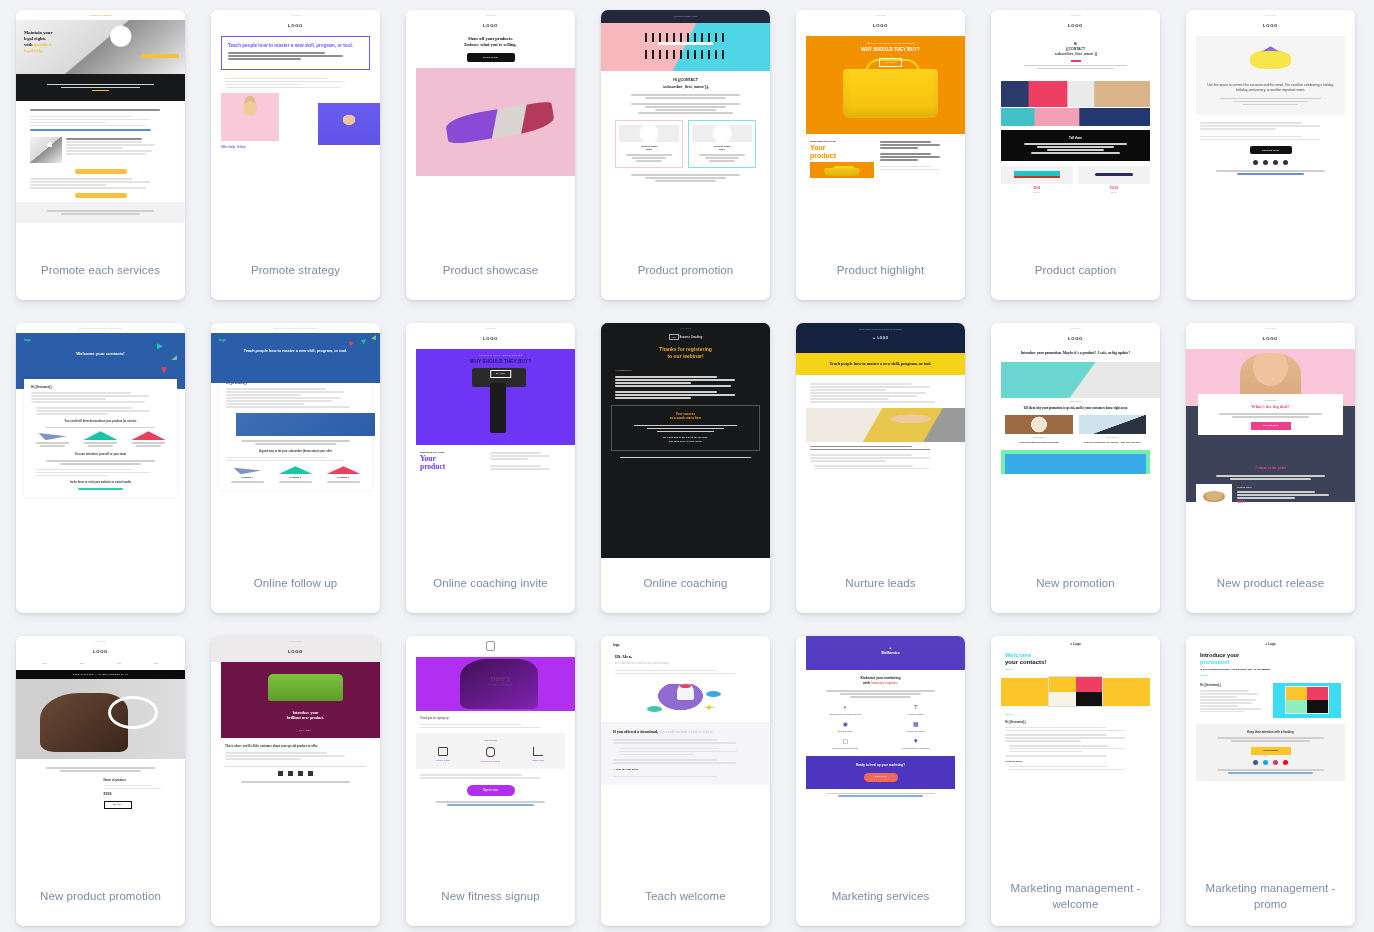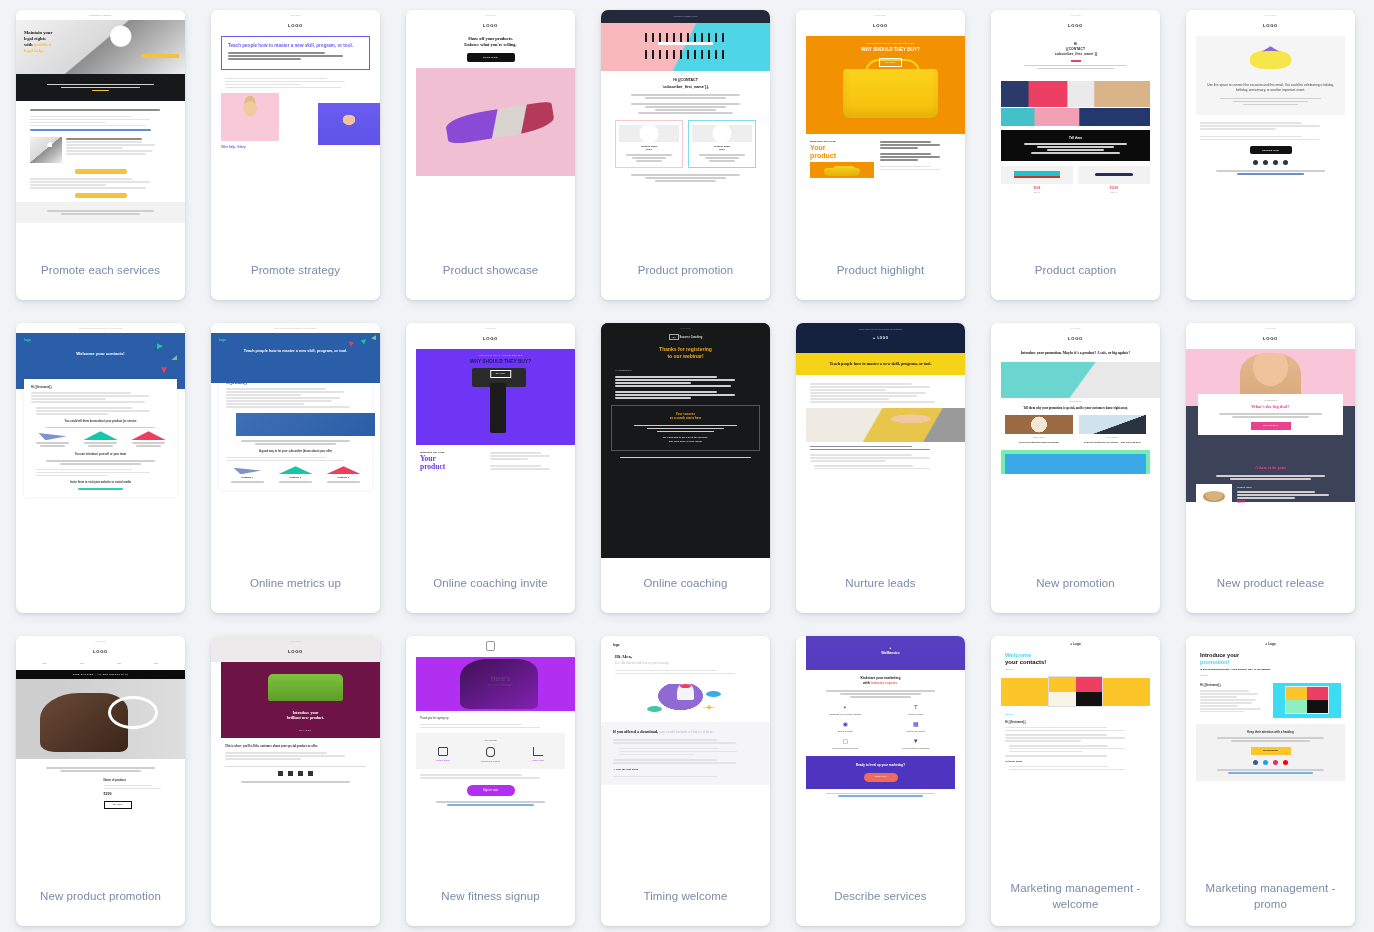--- a/index.html
+++ b/index.html
@@ -533,21 +533,21 @@
                   <div style="font-size:2.4px;font-weight:bold;margin-top:2px">Example 3</div>
                   <div style="margin-top:1px">
                     <div class="tline c" style="width:78%"></div>
                   </div>
                 </div>
         </div>
       </div>
     </div>
         </div>
       </div>
-      <div class="card-label">Online metrics up</div>
+      <div class="card-label">Online follow up</div>
     </div>
     <div class="card">
       <div class="thumb-wrap">
         <div class="thumb">
     <div class="em">
       <div class="pre">View online</div>
             <div class="logo">LOGO</div>
       <div class="imgbox ph-camera" style="height:96px;margin:0 10px;position:relative">
         <div style="position:absolute;left:0;right:0;top:5px;text-align:center;font-size:2.1px;color:#d8c8ff;letter-spacing:.3px">HIGHLIGHT WHAT YOU'RE SELLING</div>
         <div style="position:absolute;left:0;right:0;top:9px;text-align:center;font-size:4.8px;color:#1b1b5e;font-weight:bold">WHY SHOULD THEY BUY?</div>
@@ -877,21 +877,21 @@
                 <div class="tline lt" style="width:85%"></div>
               </div>
         <div style="margin-top:4px;font-size:2.4px;font-weight:bold">→ Take the next steps</div>
         <div style="margin-top:4px">
                 <div class="tline lt" style="width:72%"></div>
               </div>
       </div>
     </div>
         </div>
       </div>
-      <div class="card-label">Timing welcome</div>
+      <div class="card-label">Teach welcome</div>
     </div>
     <div class="card">
       <div class="thumb-wrap">
         <div class="thumb">
     <div class="em">
       <div class="imgbox ph-marketingtop" style="height:34px;margin:0 10px;position:relative;opacity:.95">
         <div style="position:absolute;left:0;right:0;top:11px;text-align:center;color:#fff;font-size:2.4px">■</div>
         <div style="position:absolute;left:0;right:0;top:15px;text-align:center;color:#fff;font-size:3.4px;font-weight:bold">BizMaestro</div>
       </div>
       <div class="pad" style="padding-top:6px;text-align:center">
@@ -938,21 +938,21 @@
         <div style="color:#fff;font-size:3px;font-weight:bold">Ready to level up your marketing?</div>
         <div style="background:#ef6a5a;color:#fff;border-radius:8px;font-size:2.4px;padding:2.6px 0;width:34px;margin:5px auto 0">Book a call</div>
       </div>
       <div class="pad" style="margin-top:4px">
               <div class="tline c" style="width:78%"></div>
               <div class="tline c" style="width:60%;background:#7fb0e0"></div>
             </div>
     </div>
         </div>
       </div>
-      <div class="card-label">Describe services</div>
+      <div class="card-label">Marketing services</div>
     </div>
     <div class="card">
       <div class="thumb-wrap">
         <div class="thumb">
     <div class="em">
       <div style="text-align:center;padding:6px 0 5px;font-size:3.2px;font-weight:bold">● Logo</div>
       <div class="pad">
         <div style="font-size:6px;font-weight:bold;color:#3ddcf5;line-height:1.15">Welcome</div>
         <div style="font-size:6px;font-weight:bold;color:#111;line-height:1.15">your contacts!</div>
         <div style="color:#3ddcf5;font-size:4px;margin-top:1px">〜〜</div>

